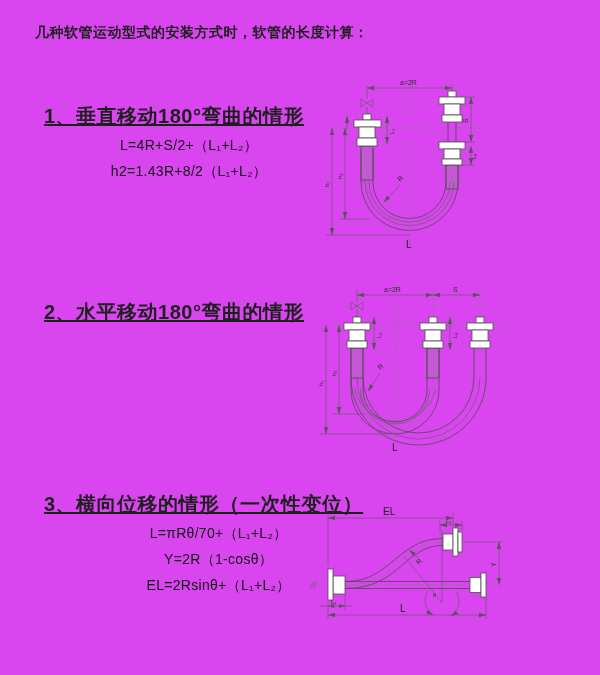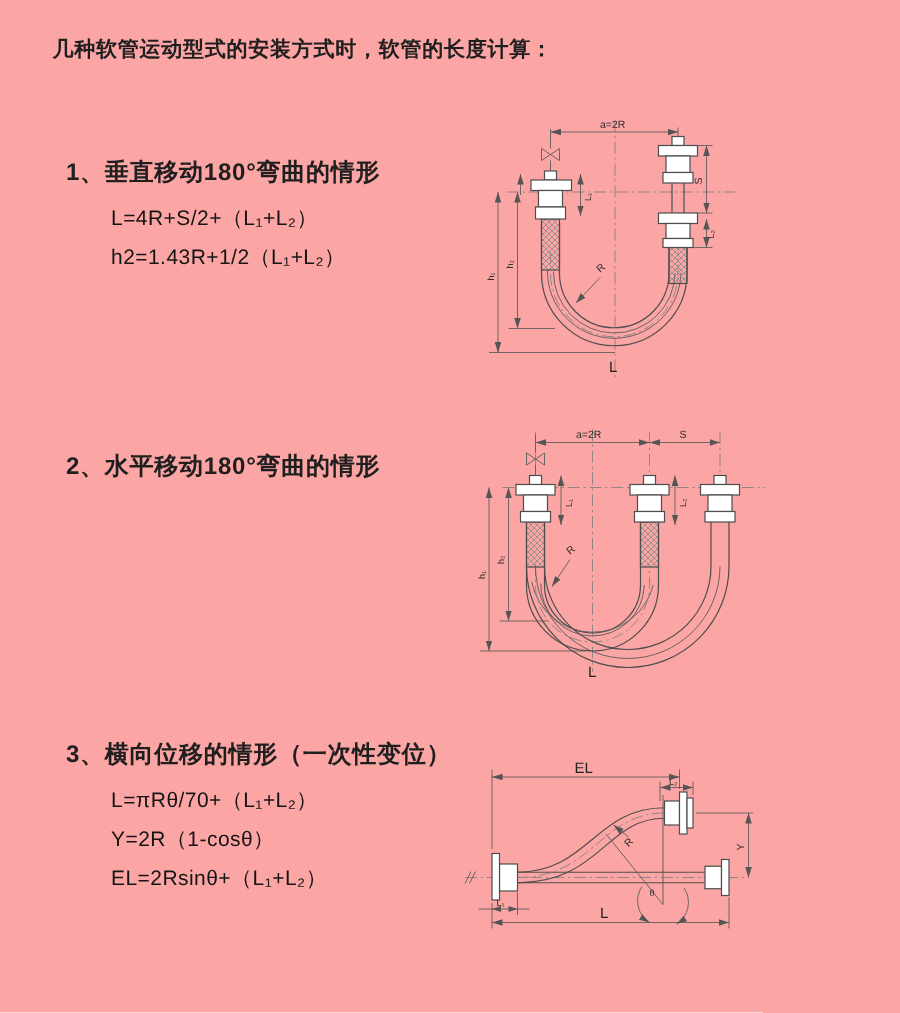--- a/index.html
+++ b/index.html
@@ -1,29 +1,29 @@
 <!DOCTYPE html>
 <html><head>
 <meta charset="utf-8">
 <style>
   html,body{margin:0;padding:0;background:#fff;}
   .page{
-    position:relative;width:600px;height:675px;background:#fca5a5;overflow:hidden;
+    position:relative;width:600px;height:675px;background:#d946ef;overflow:hidden;
     font-family:"Liberation Sans","DejaVu Sans",sans-serif;color:#1f1f1f;
   }
   .doc-title{
     position:absolute;left:35px;top:24px;font-size:14px;font-weight:bold;letter-spacing:.5px;
   }
   .section{position:absolute;}
   .section h3{
-    margin:0;font-size:16px;font-weight:bold;letter-spacing:.5px;line-height:20px;
+    margin:0;font-size:20px;font-weight:bold;letter-spacing:.5px;line-height:20px;text-decoration:underline;
   }
   .formulas{list-style:none;margin:6px 0 0 0;padding:0 0 0 30px;}
   .formulas li{
-    font-size:14px;line-height:26px;letter-spacing:.3px;color:#141414;font-weight:500;
+    font-size:14px;line-height:26px;letter-spacing:.3px;color:#141414;font-weight:500;text-align:center;
   }
   .diag{position:absolute;}
   
   .ln{fill:none;stroke:#4d4d4d;stroke-width:.8;}
   .thin{fill:none;stroke:#5a5a5a;stroke-width:.6;}
   .cl{fill:none;stroke:#7d7d7d;stroke-width:.55;stroke-dasharray:8 2.5 1.5 2.5;}
   .dim{fill:none;stroke:#555;stroke-width:.55;}
   .fit{fill:#ffffff;stroke:#4d4d4d;stroke-width:.8;}
   .braid{stroke:#4d4d4d;stroke-width:.8;}
   .dlbl{font-family:"Liberation Sans","DejaVu Sans",sans-serif;font-size:7px;fill:#2e2e2e;}
@@ -34,21 +34,21 @@
 <body>
 
 <div class="page">
 
   <div class="doc-title">几种软管运动型式的安装方式时，软管的长度计算：</div>
 
   <div class="section" style="left:44px;top:106px;">
     <h3>1、垂直移动180°弯曲的情形</h3>
     <ul class="formulas">
       <li>L=4R+S/2+（L₁+L₂）</li>
-      <li>h2=1.43R+1/2（L₁+L₂）</li>
+      <li>h2=1.43R+8/2（L₁+L₂）</li>
     </ul>
   </div>
 
   <div class="section" style="left:44px;top:302px;">
     <h3>2、水平移动180°弯曲的情形</h3>
   </div>
 
   <div class="section" style="left:44px;top:494px;">
     <h3>3、横向位移的情形（一次性变位）</h3>
     <ul class="formulas">

